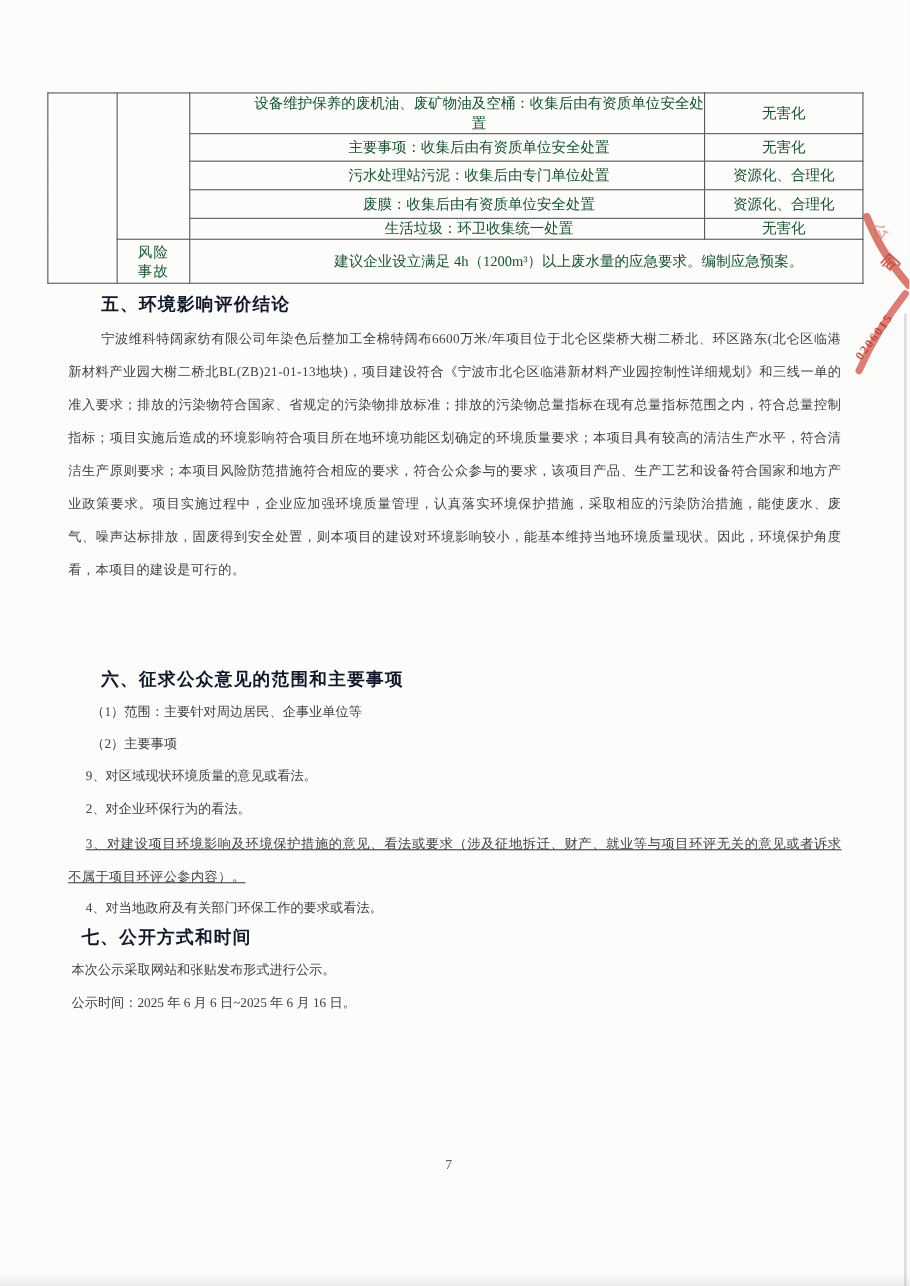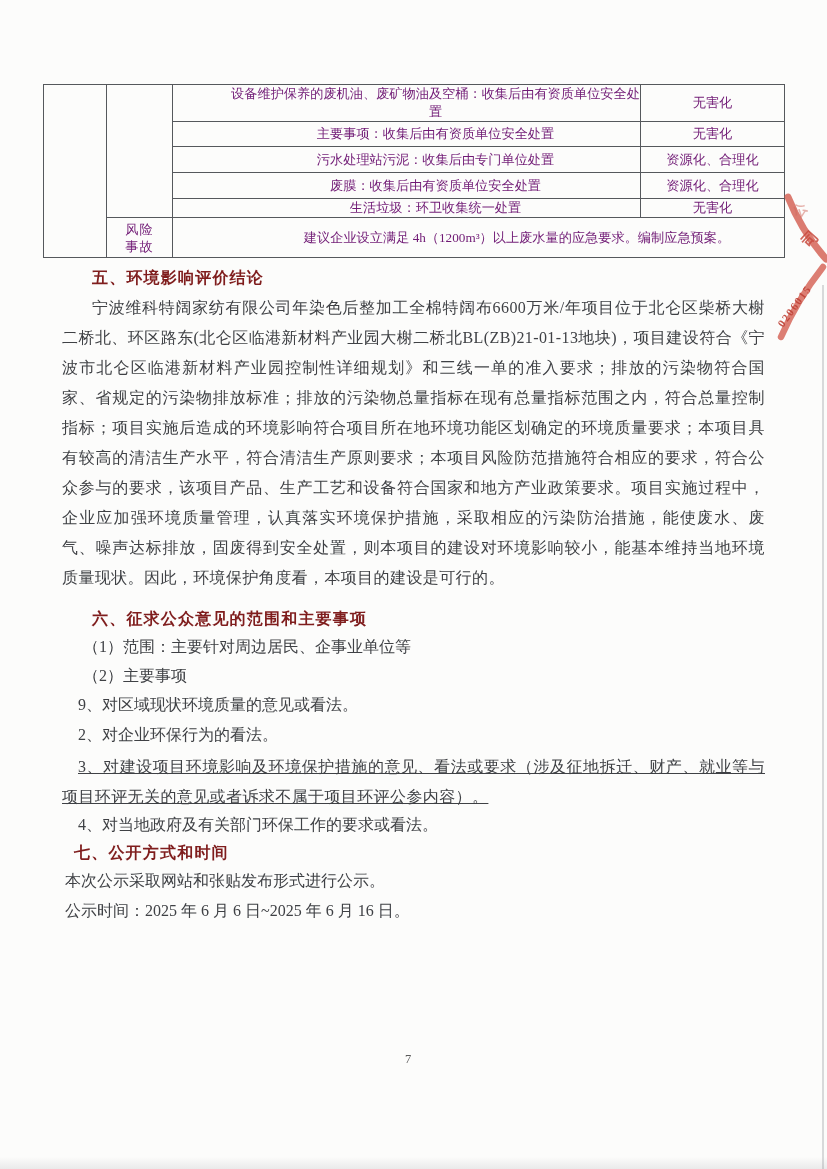--- a/index.html
+++ b/index.html
@@ -11,43 +11,43 @@
   .page{
     position:relative;width:827px;height:1169px;overflow:hidden;
     background:#fcfcfb;
     color:#3f4145;
   }
   
   .waste-table{
     position:absolute;left:43px;top:84px;
     border-collapse:collapse;table-layout:fixed;
     width:741px;height:163px;
-    font-size:13.2px;color:#701a75;
+    font-size:13.2px;color:#14532d;
   }
   .waste-table td{
     border:1px solid #55585c;
     text-align:center;vertical-align:middle;
     padding:0;overflow:hidden;
   }
   .waste-table td.desc{padding-left:58px;}
   .waste-table tr.r1{height:27px;}
   .waste-table tr.r2{height:25px;}
   .waste-table tr.r3{height:26px;}
   .waste-table tr.r4{height:26px;}
   .waste-table tr.r5{height:19px;margin-top:11px;}
   .waste-table tr.r6{height:40px;}
   .risk-label{width:32px;margin:0 auto;line-height:17px;letter-spacing:1px;}
   .waste-table td.risk-text{padding-left:77px;}
   
   .content p,.content h3{
     position:absolute;left:62px;width:703px;margin:0;
-    font-size:16px;line-height:30px;font-weight:normal;
+    font-size:12px;line-height:30px;font-weight:normal;
   }
   .content h3{
-    font-weight:bold;color:#7f1d1d;font-size:16px;
+    font-weight:bold;color:#0f172a;font-size:16px;
     line-height:20px;letter-spacing:1.2px;padding-left:30px;width:673px;
   }
   .content h3.h7{padding-left:12px;}
   .justify{text-align:justify;text-justify:inter-ideograph;letter-spacing:0.4px;}
   .para{text-indent:30px;}
   .indent-paren{padding-left:21px;width:682px;}
   .indent-num{padding-left:16px;width:687px;}
   .item3{text-indent:16px;text-decoration:underline;}
   .tiny-indent{padding-left:3px;width:700px;}
   

